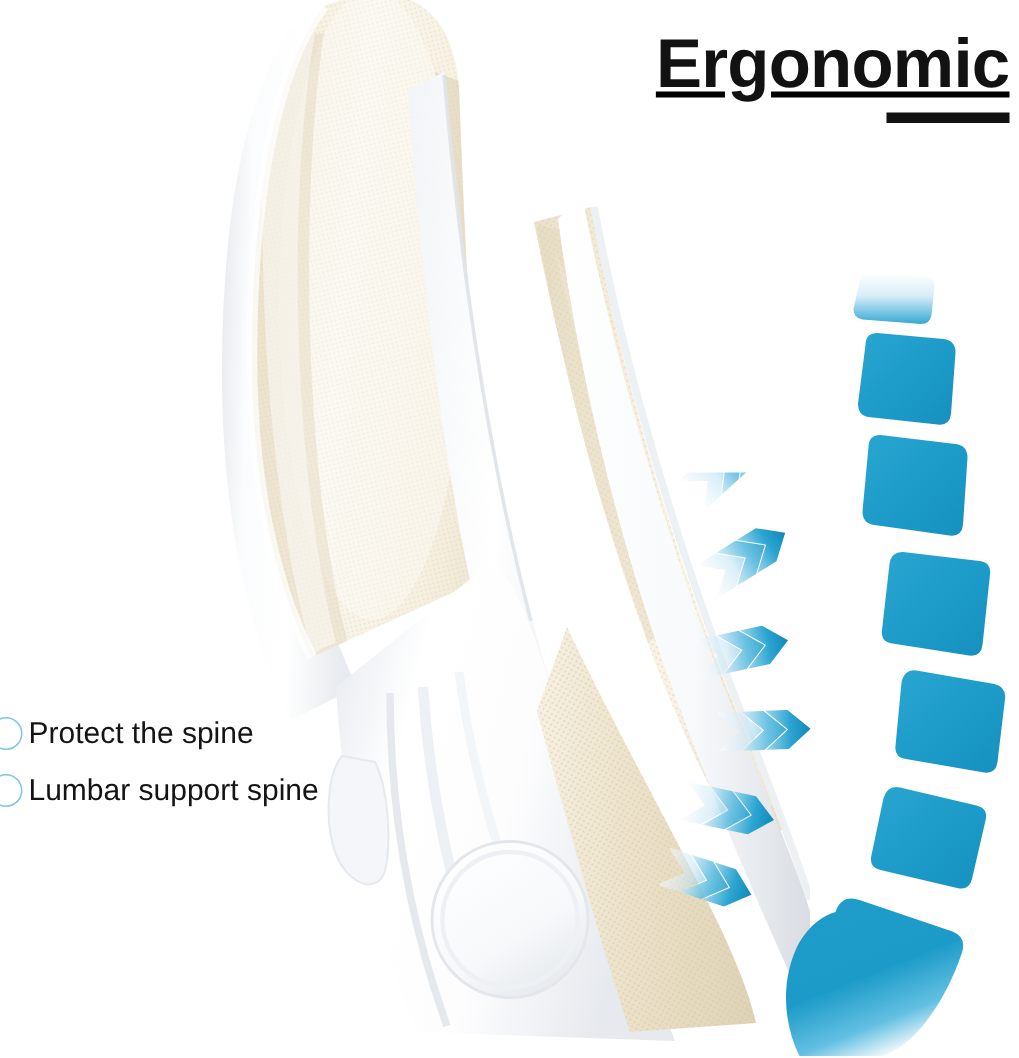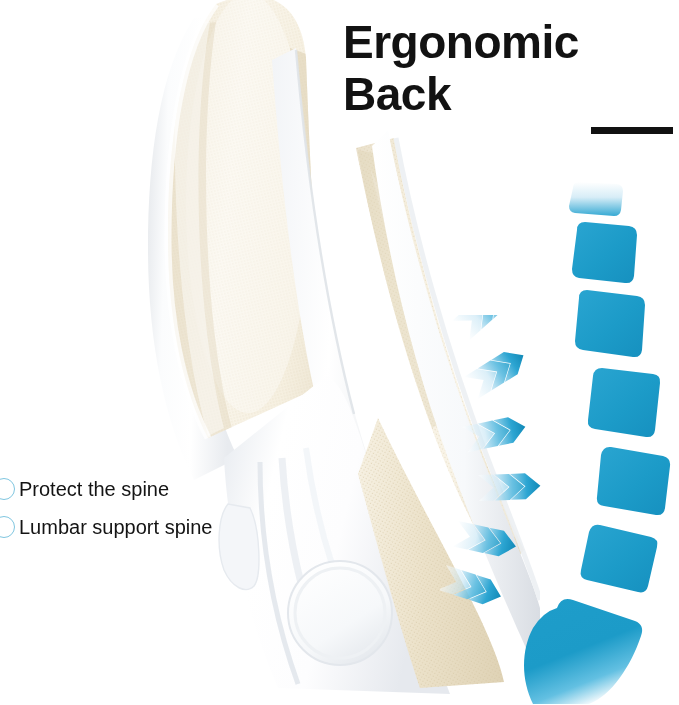--- a/index.html
+++ b/index.html
@@ -15,20 +15,22 @@
     overflow: hidden;
     font-family: "Liberation Sans", sans-serif;
   }
 
   
   #heading-block {
     position: absolute;
     right: 6px;
     top: 16px;
     width: 330px;
+    text-align: right;
+    text-decoration: underline;
   }
   .heading-line {
     display: block;
     font-family: "Liberation Sans", sans-serif;
     font-weight: bold;
     font-size: 46px;
     line-height: 52px;
     letter-spacing: -0.5px;
     color: #121212;
     white-space: nowrap;
@@ -344,21 +346,20 @@
       <g>
         <path d="M42 428 Q46 416 58 420 L120 441 Q130 445 126 456
                  C116 486 96 516 74 524 L18 524
                  C6 500 6 470 18 448 Q28 432 42 428 Z" fill="url(#sacrumG)"></path>
       </g>
     </svg>
   </div>
 
   <div id="heading-block">
     <span class="heading-line">Ergonomic</span>
-    <span class="heading-line">Back</span>
     <div id="heading-rule"></div>
   </div>
 
   <div id="feature-list">
     <div class="feature-item">
       <span class="bullet-ring"></span>
       <span class="feature-label">Protect the spine</span>
     </div>
     <div class="feature-item">
       <span class="bullet-ring"></span>

